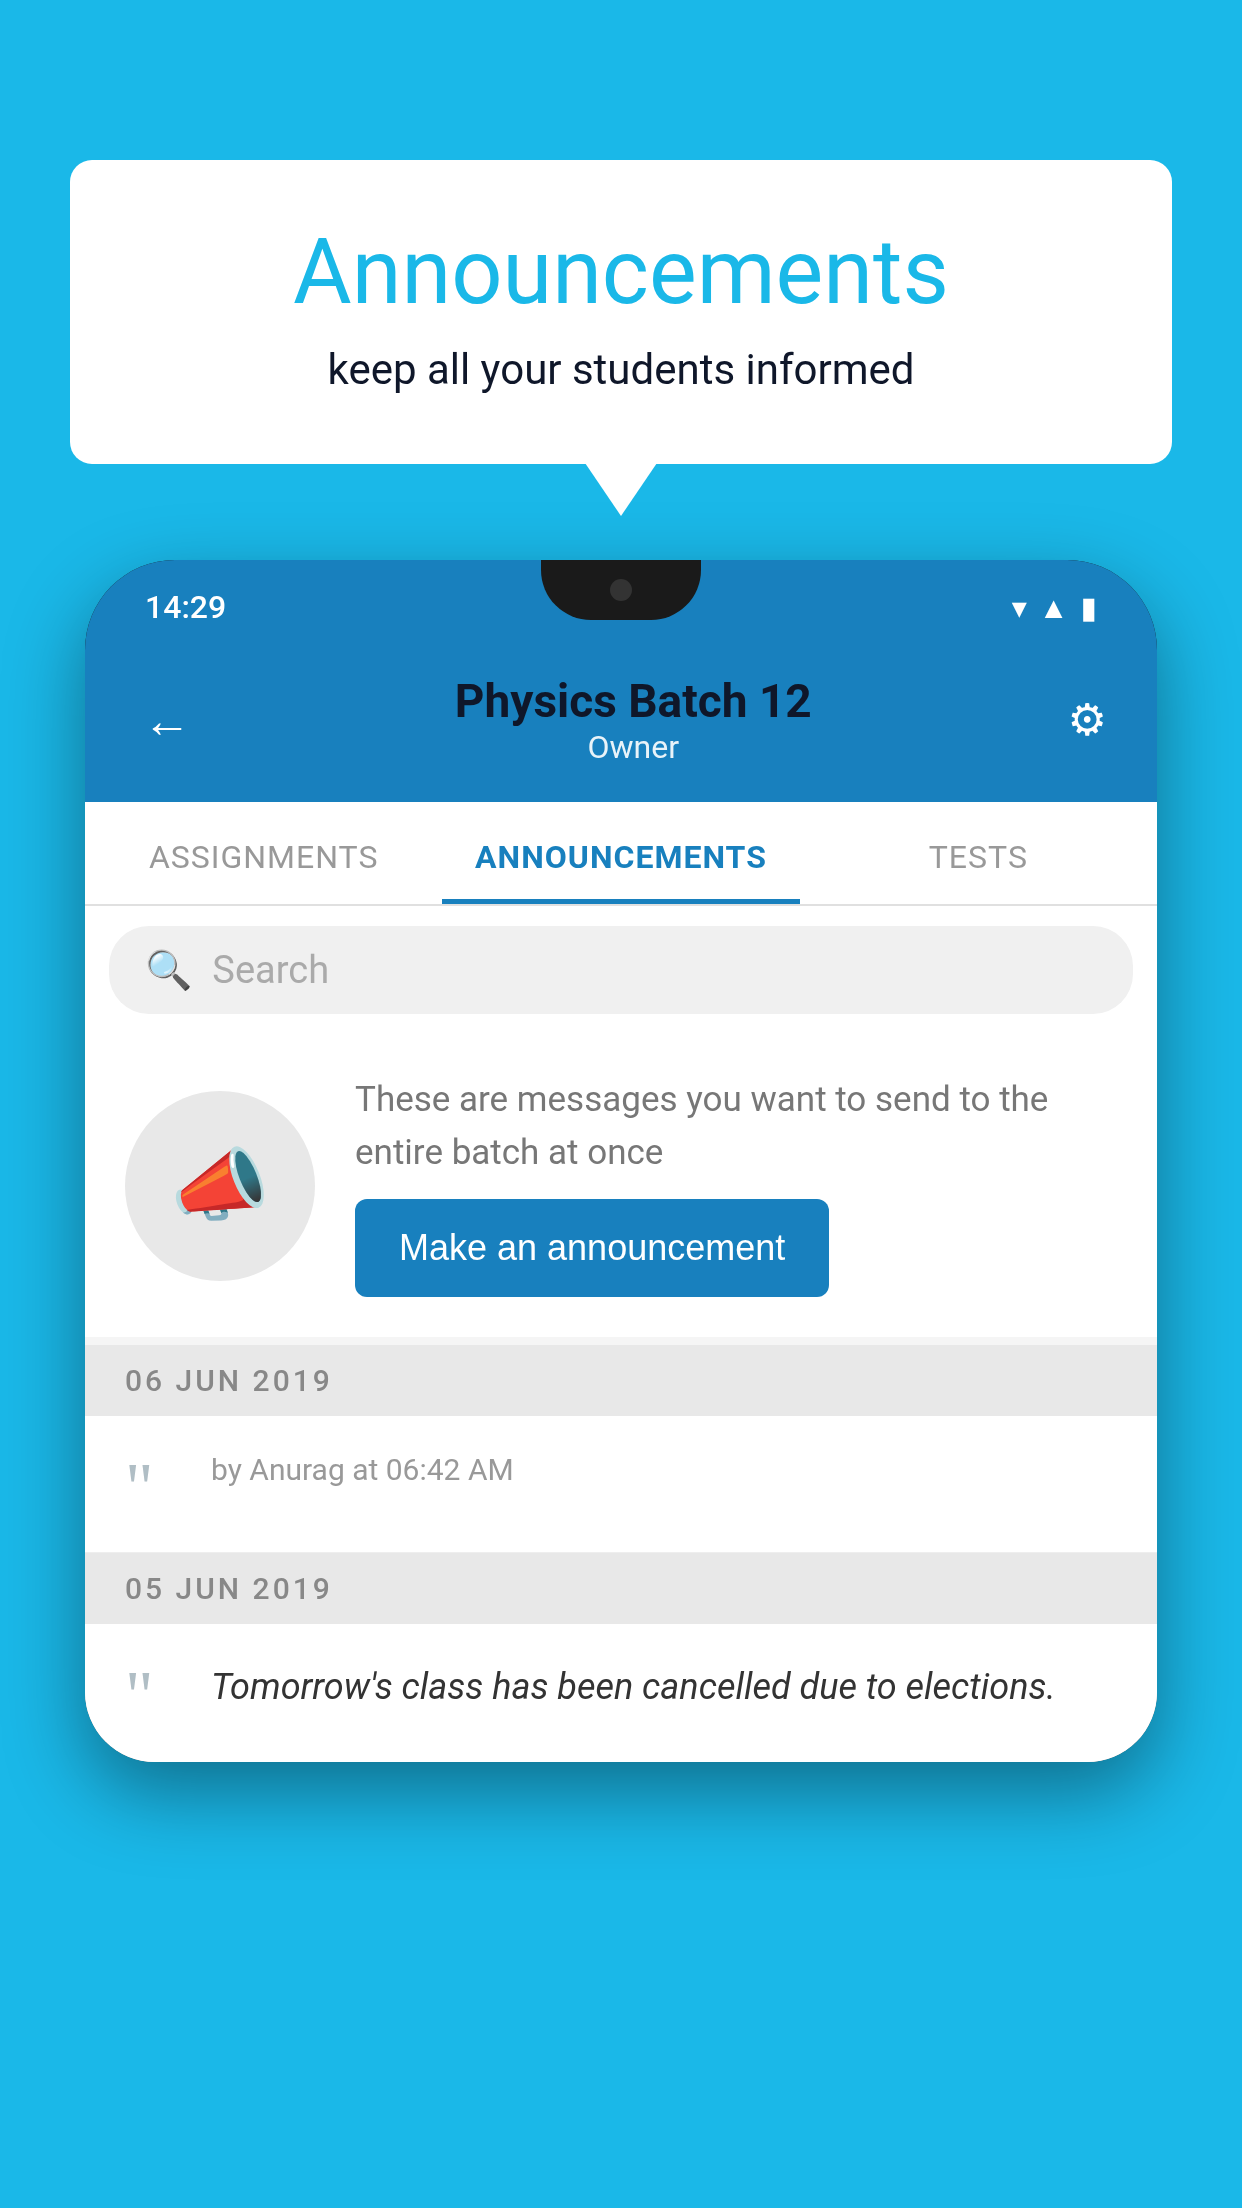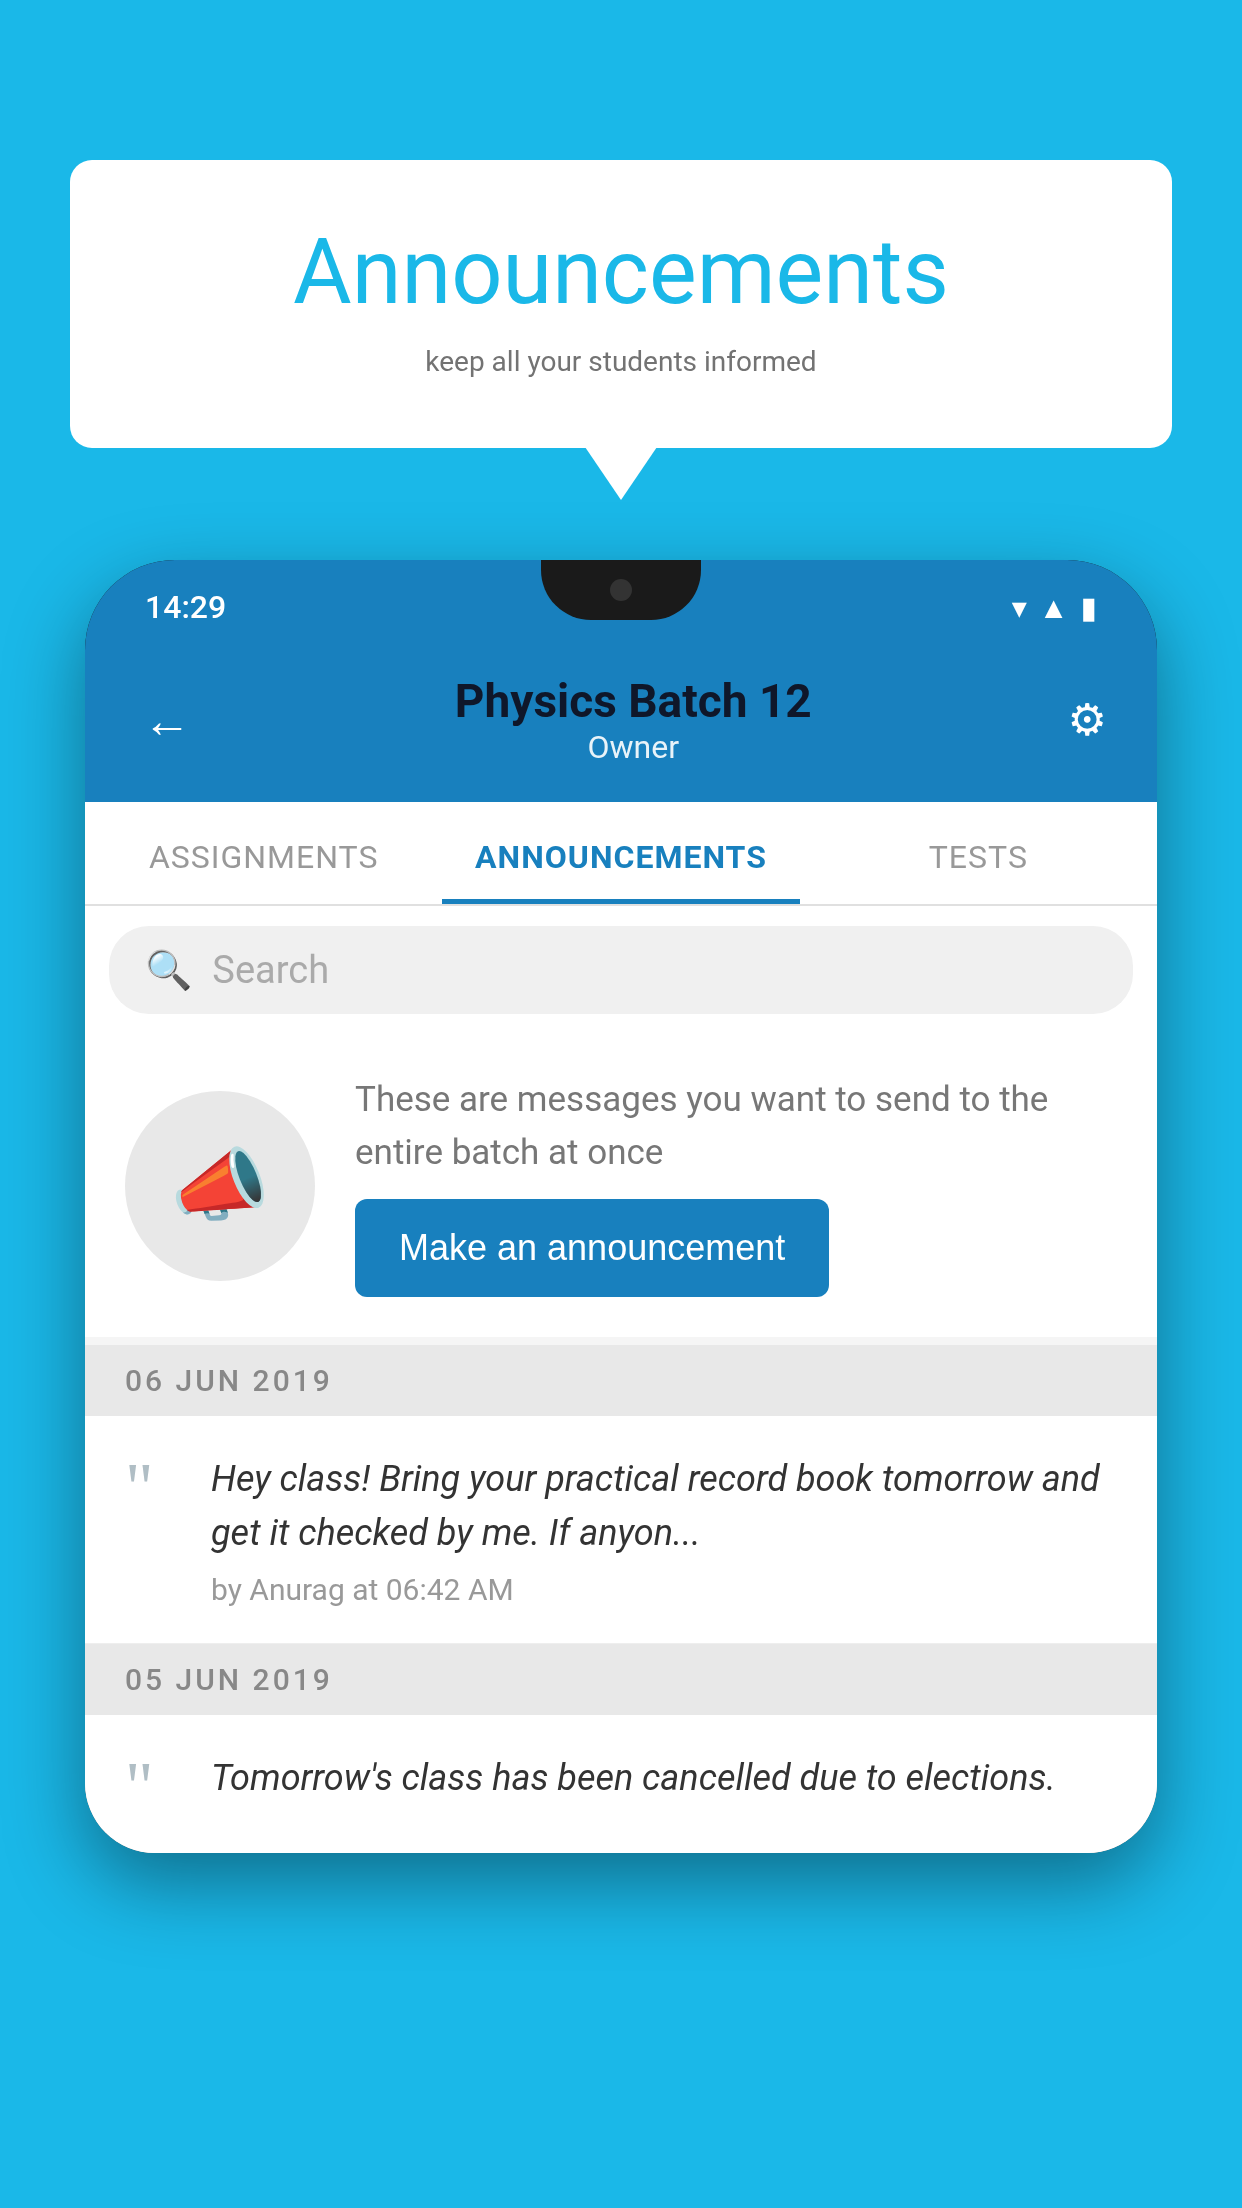--- a/index.html
+++ b/index.html
@@ -47,22 +47,22 @@
     }
 
     .bubble-title {
       font-size: 90px;
       font-weight: 400;
       color: #1ab8e8;
       margin-bottom: 20px;
     }
 
     .bubble-subtitle {
-      font-size: 28px;
-      color: #737373;
+      font-size: 42px;
+      color: #0f172a;
       font-weight: 400;
     }
 
     
     .phone-wrapper {
       position: absolute;
       top: 560px;
       left: 85px;
       right: 85px;
       bottom: 0;
@@ -394,21 +394,20 @@
           <div class="promo-text">These are messages you want to send to the entire batch at once</div>
           <button class="make-announcement-btn">Make an announcement</button>
         </div>
       </div>
 
       <div class="date-separator">06  JUN  2019</div>
 
       <div class="announcement-item">
         <div class="quote-icon">"</div>
         <div class="announcement-content">
-          <div class="announcement-text">Hey class! Bring your practical record book tomorrow and get it checked by me. If anyon...</div>
           <div class="announcement-meta">by Anurag at 06:42 AM</div>
         </div>
       </div>
 
       <div class="date-separator">05  JUN  2019</div>
 
       <div class="announcement-item-partial">
         <div class="quote-icon">"</div>
         <div class="announcement-content">
           <div class="announcement-text">Tomorrow's class has been cancelled due to elections.</div>

